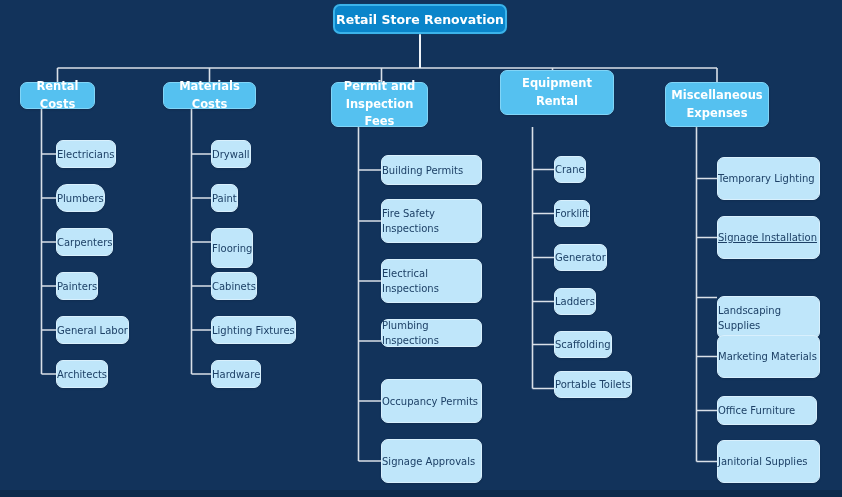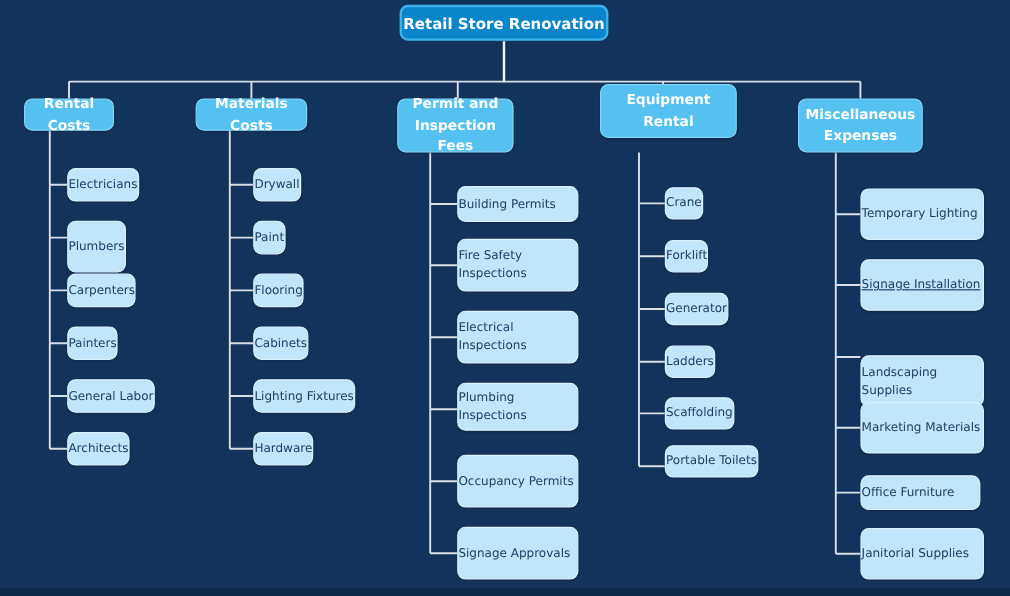--- a/index.html
+++ b/index.html
@@ -41,37 +41,37 @@
 
 <div class="canvas" style="--bg: #12335b; --bottom-strip: #0c2a4b; --root-fill: #0a85ca; --root-border: #3bb3ea; --branch-fill: #55c1f0; --branch-border: #82d5f7; --leaf-fill: #bfe6fa; --leaf-border: #d9f0fd; --leaf-text: #1d4066;">
   <svg id="connector-svg" width="842" height="497">
       <path d="M57.5 68 H717 M57.5 68 V82 M41.5 109 V374 M41.5 154 H56 M41.5 198 H56 M41.5 242 H56 M41.5 286 H56 M41.5 330 H56 M41.5 374 H56 M209.5 68 V82 M191.5 109 V374 M191.5 154 H211 M191.5 198 H211 M191.5 242 H211 M191.5 286 H211 M191.5 330 H211 M191.5 374 H211 M381.5 68 V82 M358.5 127 V461 M358.5 170 H381 M358.5 221 H381 M358.5 281 H381 M358.5 341 H381 M358.5 401 H381 M358.5 461 H381 M552.5 68 V82 M532.5 127 V388.5 M532.5 169.5 H554 M532.5 213.5 H554 M532.5 257.5 H554 M532.5 301.5 H554 M532.5 344.5 H554 M532.5 388.5 H554 M717 68 V82 M696.5 127 V461.5 M696.5 178.5 H717 M696.5 237.5 H717 M696.5 297.5 H717 M696.5 356.5 H717 M696.5 410.5 H717 M696.5 461.5 H717 " fill="none" stroke="#d9e0e8" stroke-width="1.6"></path>
       <path d="M420 34 V68" fill="none" stroke="#eff4f9" stroke-width="2"></path>
     </svg>
   <div class="node root">Retail Store Renovation</div>
   <div id="nodes">
       <div class="node branch" style="left: 20px; top: 82px; width: 75px; height: 27px;">Rental Costs</div>
       <div class="node leaf nowrap" style="left: 56px; top: 140px; height: 28px;">Electricians</div>
-      <div class="node leaf nowrap" style="left: 56px; top: 184px; height: 43px;">Plumbers</div>
+      <div class="node leaf nowrap" style="left: 56px; top: 184px; height: 28px; border-radius: 11px;">Plumbers</div>
       <div class="node leaf nowrap" style="left: 56px; top: 228px; height: 28px;">Carpenters</div>
       <div class="node leaf nowrap" style="left: 56px; top: 272px; height: 28px;">Painters</div>
       <div class="node leaf nowrap" style="left: 56px; top: 316px; height: 28px;">General Labor</div>
       <div class="node leaf nowrap" style="left: 56px; top: 360px; height: 28px; text-align: center;">Architects</div>
       <div class="node branch" style="left: 163px; top: 82px; width: 93px; height: 27px;">Materials Costs</div>
       <div class="node leaf nowrap" style="left: 211px; top: 140px; height: 28px;">Drywall</div>
       <div class="node leaf nowrap" style="left: 211px; top: 184px; height: 28px;">Paint</div>
-      <div class="node leaf nowrap" style="left: 211px; top: 228px; height: 28px; text-align: right;">Flooring</div>
+      <div class="node leaf nowrap" style="left: 211px; top: 228px; height: 40px; text-align: right;">Flooring</div>
       <div class="node leaf nowrap" style="left: 211px; top: 272px; height: 28px;">Cabinets</div>
       <div class="node leaf nowrap" style="left: 211px; top: 316px; height: 28px;">Lighting Fixtures</div>
       <div class="node leaf nowrap" style="left: 211px; top: 360px; height: 28px;">Hardware</div>
       <div class="node branch" style="left: 331px; top: 82px; width: 97px; height: 45px;">Permit and Inspection Fees</div>
       <div class="node leaf nowrap" style="left: 381px; top: 155px; height: 30px; width: 101px;">Building Permits</div>
       <div class="node leaf" style="left: 381px; top: 199px; height: 44px; width: 101px;">Fire Safety Inspections</div>
       <div class="node leaf" style="left: 381px; top: 259px; height: 44px; width: 101px;">Electrical Inspections</div>
-      <div class="node leaf" style="left: 381px; top: 319px; height: 40px; width: 101px;">Plumbing Inspections</div>
+      <div class="node leaf" style="left: 381px; top: 319px; height: 28px; width: 101px;">Plumbing Inspections</div>
       <div class="node leaf" style="left: 381px; top: 379px; height: 44px; width: 101px;">Occupancy Permits</div>
       <div class="node leaf" style="left: 381px; top: 439px; height: 44px; width: 101px;">Signage Approvals</div>
       <div class="node branch" style="left: 500px; top: 70px; width: 114px; height: 45px;">Equipment Rental</div>
       <div class="node leaf nowrap" style="left: 554px; top: 156px; height: 27px;">Crane</div>
       <div class="node leaf nowrap" style="left: 554px; top: 200px; height: 27px;">Forklift</div>
       <div class="node leaf nowrap" style="left: 554px; top: 244px; height: 27px;">Generator</div>
       <div class="node leaf nowrap" style="left: 554px; top: 288px; height: 27px;">Ladders</div>
       <div class="node leaf nowrap" style="left: 554px; top: 331px; height: 27px;">Scaffolding</div>
       <div class="node leaf nowrap" style="left: 554px; top: 371px; height: 27px;">Portable Toilets</div>
       <div class="node branch" style="left: 665px; top: 82px; width: 104px; height: 45px;">Miscellaneous Expenses</div>

